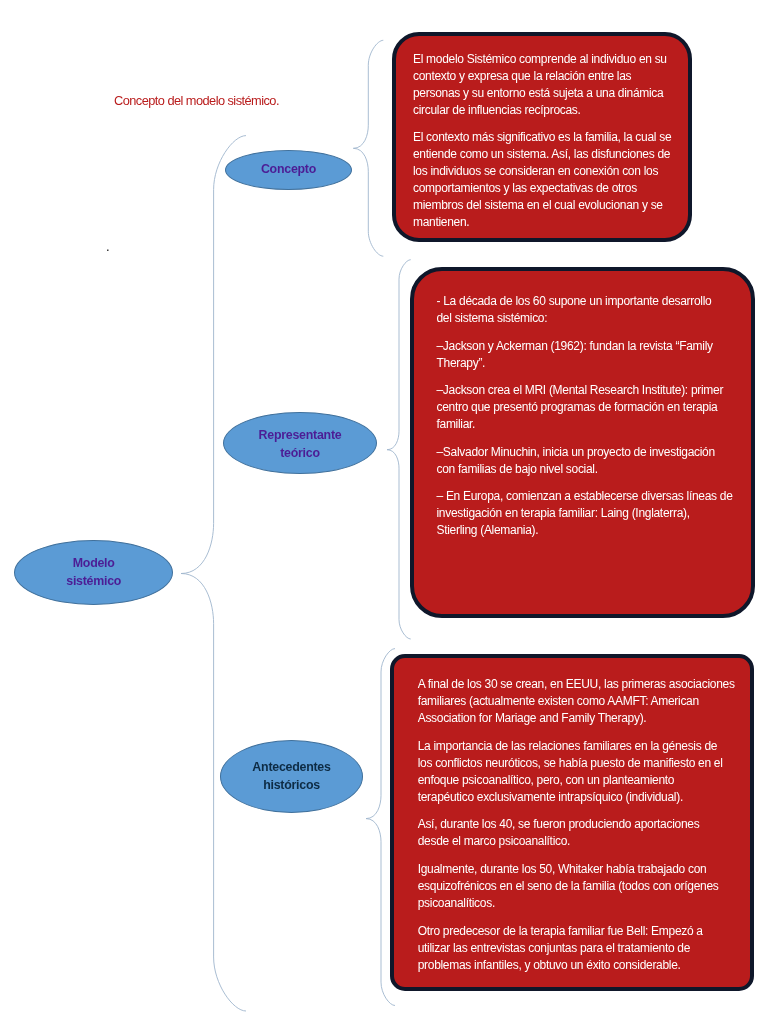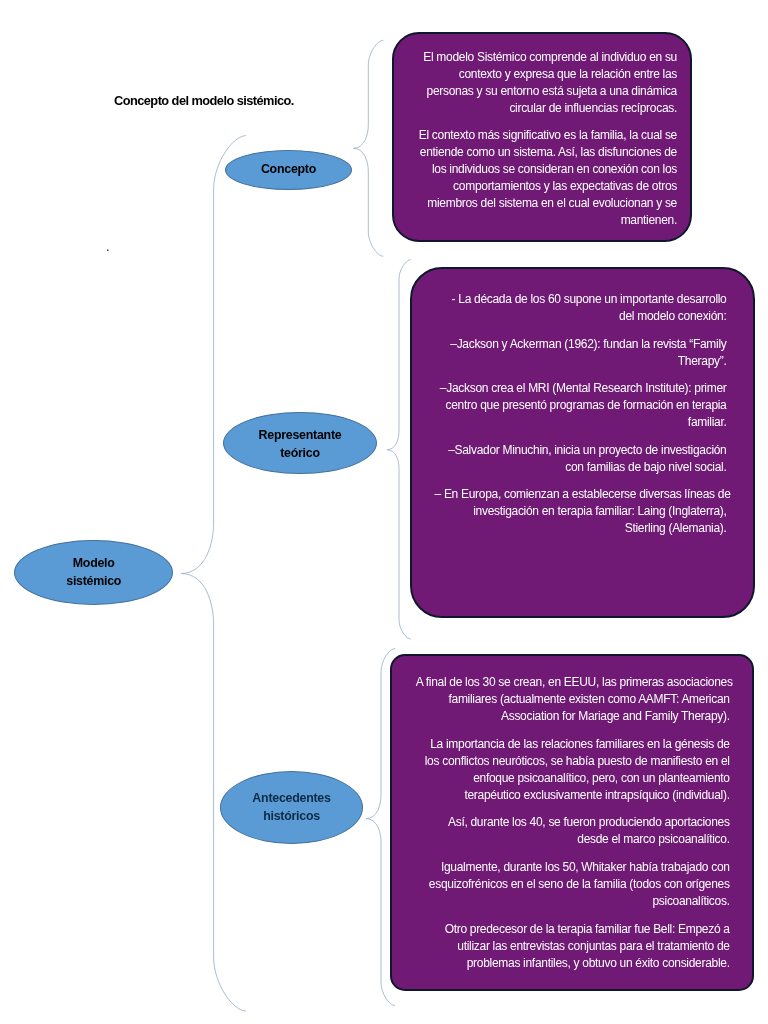--- a/index.html
+++ b/index.html
@@ -2,31 +2,31 @@
 <html><head>
 <meta charset="utf-8">
 <title>Concepto del modelo sistémico</title>
 <style>
   html,body{margin:0;padding:0;}
   body{width:768px;height:1024px;background:#fff;position:relative;overflow:hidden;
        font-family:"Liberation Sans",sans-serif;-webkit-font-smoothing:antialiased;}
   .title,.stray,.node,.box{will-change:transform;}
   #canvas{position:absolute;left:0;top:0;width:768px;height:1024px;pointer-events:none;}
 
-  .title{position:absolute;font-weight:bold;color:#000000;white-space:nowrap;line-height:14px;}
+  .title{position:absolute;font-weight:normal;color:#b91c1c;white-space:nowrap;line-height:14px;}
   .stray{position:absolute;color:#0d0d0d;font-size:13px;line-height:1;}
 
   .node{position:absolute;display:flex;align-items:center;justify-content:center;
         box-sizing:border-box;border-radius:50%;text-align:center;
         background:#5b9bd5;border:1px solid #41719c;}
   .node .lbl{display:block;line-height:17.6px;white-space:pre-line;font-size:12.4px;font-weight:bold;letter-spacing:-0.25px;}
-  .node.light .lbl{color:#000000;}
+  .node.light .lbl{color:#4c1d95;}
   .node.dark  .lbl{color:#0d2b44;}
 
-  .box{position:absolute;box-sizing:border-box;background:#701a75;border:2px solid #0f172a;text-align:right;}
+  .box{position:absolute;box-sizing:border-box;background:#b91c1c;border:4px solid #0f172a;}
   .box .inner{position:absolute;top:0;white-space:nowrap;}
   .box p{margin:0;color:#fff;font-size:12px;letter-spacing:-0.3px;line-height:17px;}
   .box p + p{margin-top:10.6px;}
 </style>
 </head>
 <body>
 
 <svg id="canvas" viewBox="0 0 768 1024" width="768" height="1024">
   <g id="braces" fill="none" stroke-width="0.9" stroke-linecap="butt" stroke-linejoin="round">
       <path d="M 246 135.6 C 233.04 135.6 213.6 162.6054 213.6 189.6108 L 213.6 523.4916000000001 C 213.6 543.4949600000001 205.45 573.5 181 573.5 C 205.45 573.5 213.6 603.5050399999999 213.6 623.5083999999999 L 213.6 956.9892 C 213.6 983.9946 233.04 1011 246 1011" stroke="#9fb6cd"></path>
@@ -43,34 +43,34 @@
   <span class="lbl">Modelo
 sistémico</span>
 </div>
 <div class="node light" id="node-concepto" style="left:225px;top:150px;width:127px;height:40px;">
   <span class="lbl">Concepto</span>
 </div>
 <div class="node light" id="node-representante" style="left:222.5px;top:412px;width:154px;height:62px;">
   <span class="lbl" style="position:relative;top:1.6px;">Representante
 teórico</span>
 </div>
-<div class="node dark" id="node-antecedentes" style="left:220px;top:771px;width:143px;height:72.6px;">
+<div class="node dark" id="node-antecedentes" style="left:220px;top:740px;width:143px;height:72.6px;">
   <span class="lbl" style="position:relative;top:0.5px;">Antecedentes
 históricos</span>
 </div>
 
 <div class="box" id="box-concepto" style="left:391.5px;top:31.5px;width:299.5px;height:210px;border-radius:27px;">
   <div class="inner" style="left:17px;width:266px;top:14.7px;">
       <p><span>El modelo Sistémico comprende al individuo en su</span><br><span>contexto y expresa que la relación entre las</span><br><span>personas y su entorno está sujeta a una dinámica</span><br><span>circular de influencias recíprocas.</span></p>
       <p><span>El contexto más significativo es la familia, la cual se</span><br><span>entiende como un sistema. Así, las disfunciones de</span><br><span>los individuos se consideran en conexión con los</span><br><span>comportamientos y las expectativas de otros</span><br><span>miembros del sistema en el cual evolucionan y se</span><br><span>mantienen.</span></p>
     </div>
 </div>
 <div class="box" id="box-representante" style="left:410px;top:266.8px;width:345px;height:350.6px;border-radius:32px;">
   <div class="inner" style="left:22.5px;width:292px;top:22px;">
-      <p><span>- La década de los 60 supone un importante desarrollo</span><br><span>del modelo conexión:</span></p>
+      <p><span>- La década de los 60 supone un importante desarrollo</span><br><span>del sistema sistémico:</span></p>
       <p><span>–Jackson y Ackerman (1962): fundan la revista “Family</span><br><span>Therapy”.</span></p>
       <p><span>–Jackson crea el MRI (Mental Research Institute): primer</span><br><span>centro que presentó programas de formación en terapia</span><br><span>familiar.</span></p>
       <p><span>–Salvador Minuchin, inicia un proyecto de investigación</span><br><span>con familias de bajo nivel social.</span></p>
       <p><span>– En Europa, comienzan a establecerse diversas líneas de</span><br><span>investigación en terapia familiar: Laing (Inglaterra),</span><br><span>Stierling (Alemania).</span></p>
     </div>
 </div>
 <div class="box" id="box-antecedentes" style="left:390.3px;top:653.5px;width:364px;height:336.6px;border-radius:15px;">
   <div class="inner" style="left:23.7px;width:314px;top:18.3px;">
       <p><span>A final de los 30 se crean, en EEUU, las primeras asociaciones</span><br><span>familiares (actualmente existen como AAMFT: American</span><br><span>Association for Mariage and Family Therapy).</span></p>
       <p><span>La importancia de las relaciones familiares en la génesis de</span><br><span>los conflictos neuróticos, se había puesto de manifiesto en el</span><br><span>enfoque psicoanalítico, pero, con un planteamiento</span><br><span>terapéutico exclusivamente intrapsíquico (individual).</span></p>

